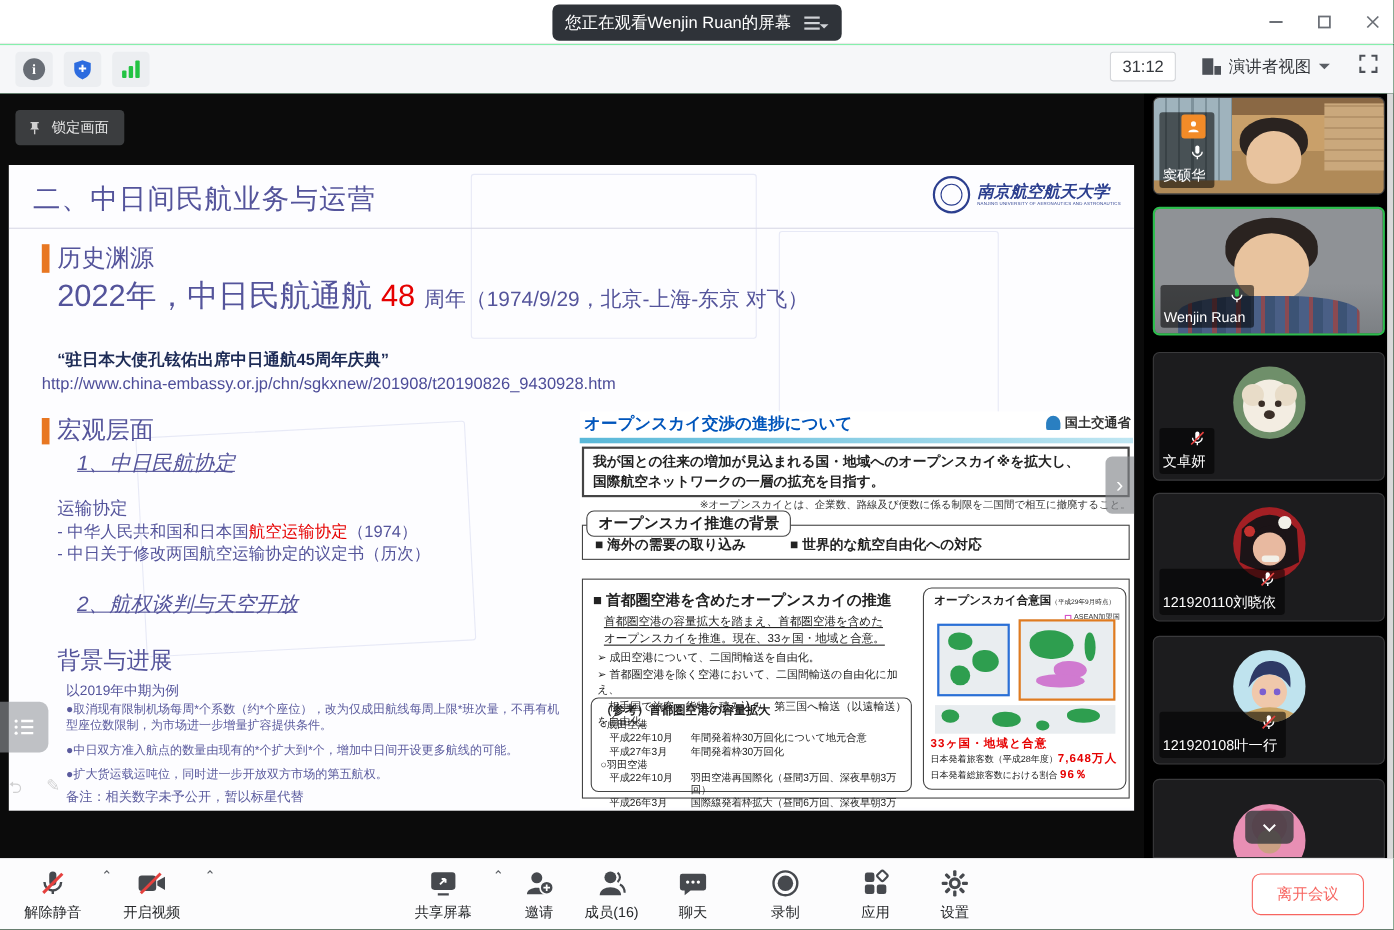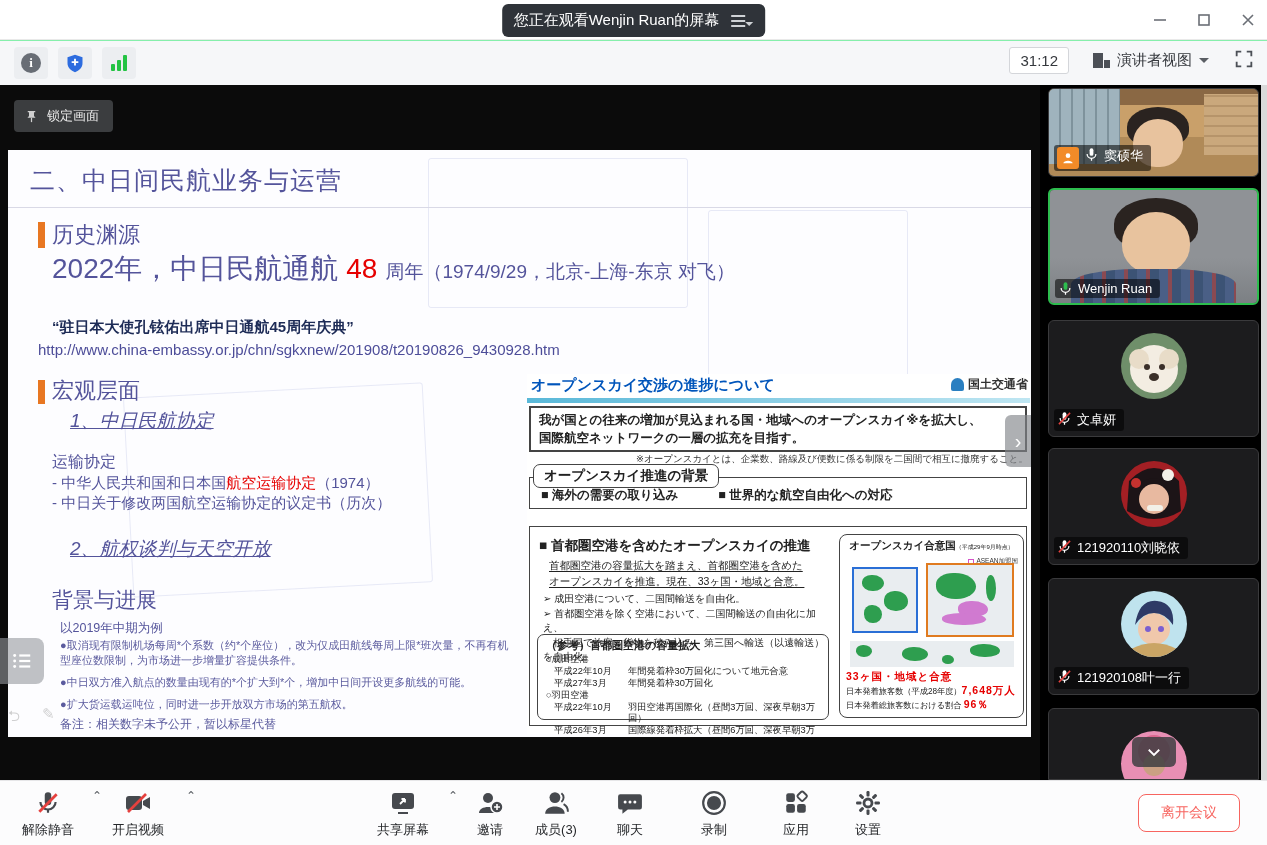--- a/index.html
+++ b/index.html
@@ -100,21 +100,21 @@
   .anno-btn { position:absolute; left:0px; top:553px; width:44px; height:46px; background:rgba(150,153,158,.6); border-radius:0 8px 8px 0; display:flex; align-items:center; justify-content:center; }
   .anno-faint { position:absolute; left:8px; top:620px; color:#9a9a9a; opacity:.45; font-size:15px; display:flex; gap:22px; }
   .next-arrow { position:absolute; left:1005px; top:330px; width:26px; height:52px; background:rgba(130,133,138,.65); border-radius:6px 0 0 6px; display:flex; align-items:center; justify-content:center; color:#fff; font-size:20px; }
 
   
   .sidebar { position:absolute; left:1040px; top:85px; width:227px; height:695px; background:#000; }
   .side-scroll { position:absolute; right:0; top:0; width:6px; height:695px; background:#d9d9d9; }
   .tile { position:absolute; left:8px; width:211px; height:117px; background:#1c1c1e; border:1px solid #3a3a3c; border-radius:6px; overflow:hidden; }
   .tile.video { background:#444; }
   .tile.active { border:2px solid #2dbd4e; }
-  .namebar { position:absolute; left:5px; bottom:5px; display:flex; align-items:flex-start; gap:5px; background:rgba(0,0,0,.55); border-radius:3px; padding:2px 8px 2px 3px; color:#fff; font-size:13px; }
+  .namebar { position:absolute; left:5px; bottom:5px; display:flex; align-items:flex-end; gap:5px; background:rgba(0,0,0,.55); border-radius:3px; padding:2px 8px 2px 3px; color:#fff; font-size:13px;flex-direction:column; }
   .host-badge { width:22px; height:22px; border-radius:3px; background:#f28b28; display:flex; align-items:center; justify-content:center; }
   .avatar { position:absolute; left:50%; top:12px; transform:translateX(-50%); width:66px; height:66px; border-radius:50%; overflow:hidden; }
 
   
   .scene-tatami { position:absolute; inset:0; background:
       linear-gradient(180deg,#8a6844 0 18%, #c9a06a 18% 55%, #b08a58 55% 100%); }
   .scene-tatami .panelL { position:absolute; left:0; top:0; width:34%; height:86%; background:repeating-linear-gradient(90deg,#9fb3bd 0 10px,#7e929c 10px 12px); }
   .scene-tatami .panelR { position:absolute; right:0; top:6%; width:26%; height:70%; background:repeating-linear-gradient(0deg,#caa87c 0 8px,#b6946a 8px 10px); }
   .head { position:absolute; border-radius:50% 50% 46% 46%; background:#e8c39e; }
   .hair { position:absolute; border-radius:50% 50% 40% 40%; background:#2a2320; }
@@ -211,20 +211,29 @@
 
     <div class="slide">
 
       <div class="wm" style="left:420px; top:8px; width:260px; height:150px;"></div>
       <div class="wm" style="left:700px; top:60px; width:200px; height:220px;"></div>
       <div class="wm" style="left:120px; top:240px; width:300px; height:200px; transform:rotate(-3deg);"></div>
 
       <div class="slide-title">二、中日间民航业务与运营</div>
       <div class="slide-hr"></div>
 
+      <div class="nuaa">
+        <span class="nuaa-emblem">
+            <i></i>
+          </span>
+        <span>
+          <div class="nuaa-text">南京航空航天大学</div>
+          <div class="nuaa-sub">NANJING UNIVERSITY OF AERONAUTICS AND ASTRONAUTICS</div>
+        </span>
+      </div>
 
       <div class="obar" style="left:30px; top:72px; height:26px;"></div>
       <div class="h-sec" style="left:44px; top:70px;">历史渊源</div>
 
       <div class="line-48">
         <span class="pre">2022年，中日民航通航</span>
         <span class="num">48</span>
         <span class="post">周年（1974/9/29，北京-上海-东京 对飞）</span>
       </div>
 
@@ -552,21 +561,21 @@
     </div>
 
     <div class="tb-item" style="left:518px; top:8px;">
       <span class="tb-ico">
         <svg width="26" height="26" viewBox="0 0 24 24">
             <circle cx="11" cy="7" r="5" fill="#46494e"></circle>
             <path d="M2 22 C2 13 20 13 20 22 Z" fill="#46494e"></path>
             <path d="M17 3 a5 5 0 0 1 0 8 M19 13 c3 1.5 4 4 4 7" stroke="#46494e" stroke-width="1.8" fill="none"></path>
           </svg>
       </span>
-      <span>成员(3)</span>
+      <span>成员(16)</span>
     </div>
 
     <div class="tb-item" style="left:592px; top:8px;">
       <span class="tb-ico">
         <svg width="26" height="26" viewBox="0 0 24 24">
             <path d="M3 4 H21 A2 2 0 0 1 23 6 V16 A2 2 0 0 1 21 18 H10 L5 22 V18 H3 A2 2 0 0 1 1 16 V6 A2 2 0 0 1 3 4 Z" fill="#46494e"></path>
             <circle cx="7.5" cy="11" r="1.4" fill="#fff"></circle>
             <circle cx="12" cy="11" r="1.4" fill="#fff"></circle>
             <circle cx="16.5" cy="11" r="1.4" fill="#fff"></circle>
           </svg>

